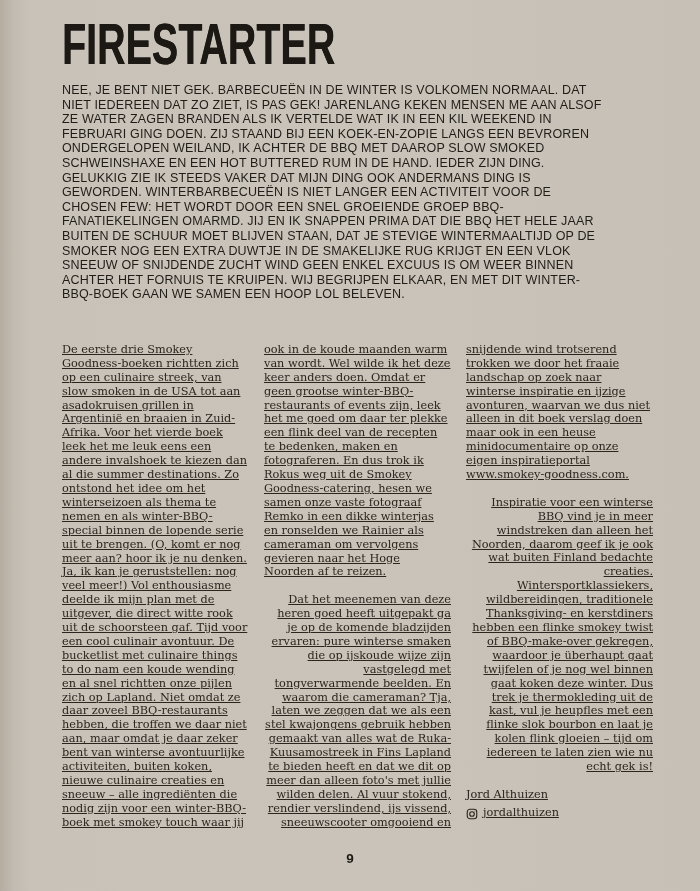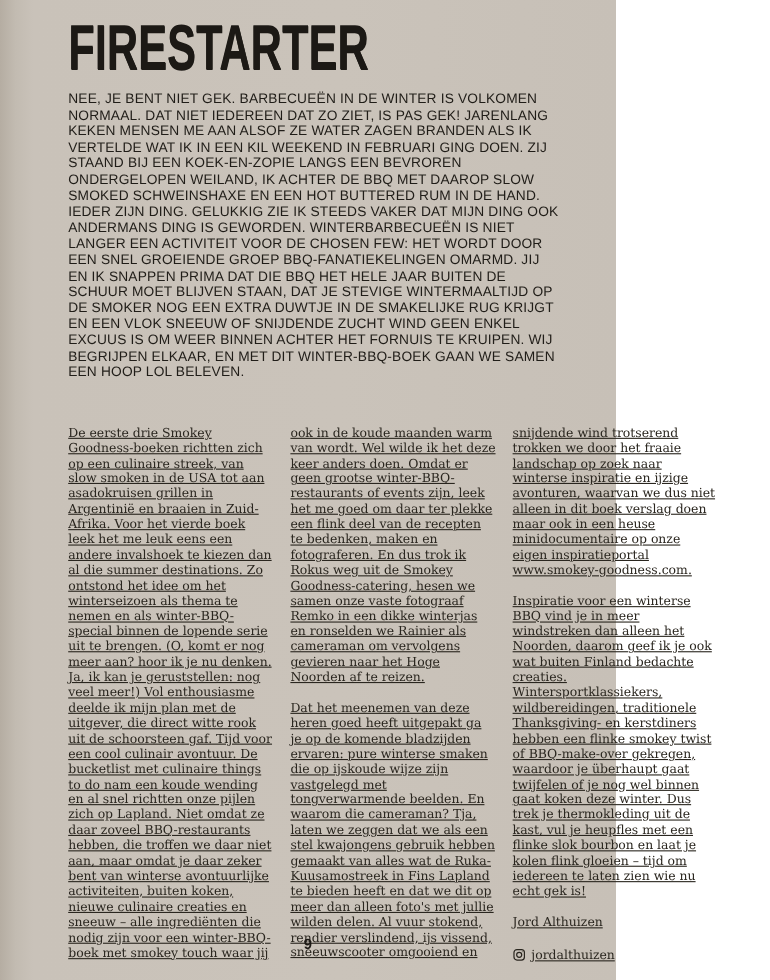--- a/index.html
+++ b/index.html
@@ -1,21 +1,21 @@
 <!DOCTYPE html>
 <html lang="nl"><head>
 <meta charset="utf-8">
 <style>
   * { margin: 0; padding: 0; box-sizing: border-box; }
   html, body { width: 700px; height: 891px; }
   body { font-family: "Liberation Sans", sans-serif; overflow: hidden; }
 
   .page {
     position: relative;
-    width: 560px;
+    width: 700px;
     height: 891px;
     background: linear-gradient(90deg, #b5ada2 0px, #c2bbb1 14px, #c9c2b9 30px, #cac3ba 55%, #c7c0b7 100%);
     padding: 14px 50px 0 62px;
     color: #211e19;
   }
 
   .title {
     font-family: "Liberation Sans", sans-serif;
     font-weight: bold;
     font-size: 58px;
@@ -52,28 +52,28 @@
     width: 187px;
     font-family: "DejaVu Serif", serif;
     font-size: 11.3px;
     line-height: 13.9px;
     color: #2a261f;
     text-align: left;
     hyphens: auto;
     text-decoration: underline;
   }
 
-  .col p + p { margin-top: 13.9px; }
+  .col p + p { margin-top: 13.9px; text-align: right; }
 
   .signature { margin-top: 13.9px; }
-  .signature .name { margin-bottom: 16px; }
+  .signature .name { margin-bottom: 4px; }
 
   .insta-line {
     display: flex;
-    align-items: flex-start;
+    align-items: flex-end;
     gap: 5px;
     margin-top: 2px;
   }
   .ig-icon { display: inline-flex; width: 12px; height: 12px; }
   .ig-icon svg { width: 12px; height: 12px; stroke: #2a261f; fill: none; }
 
   .pagenum {
     position: absolute;
     left: 0;
     right: 0;

